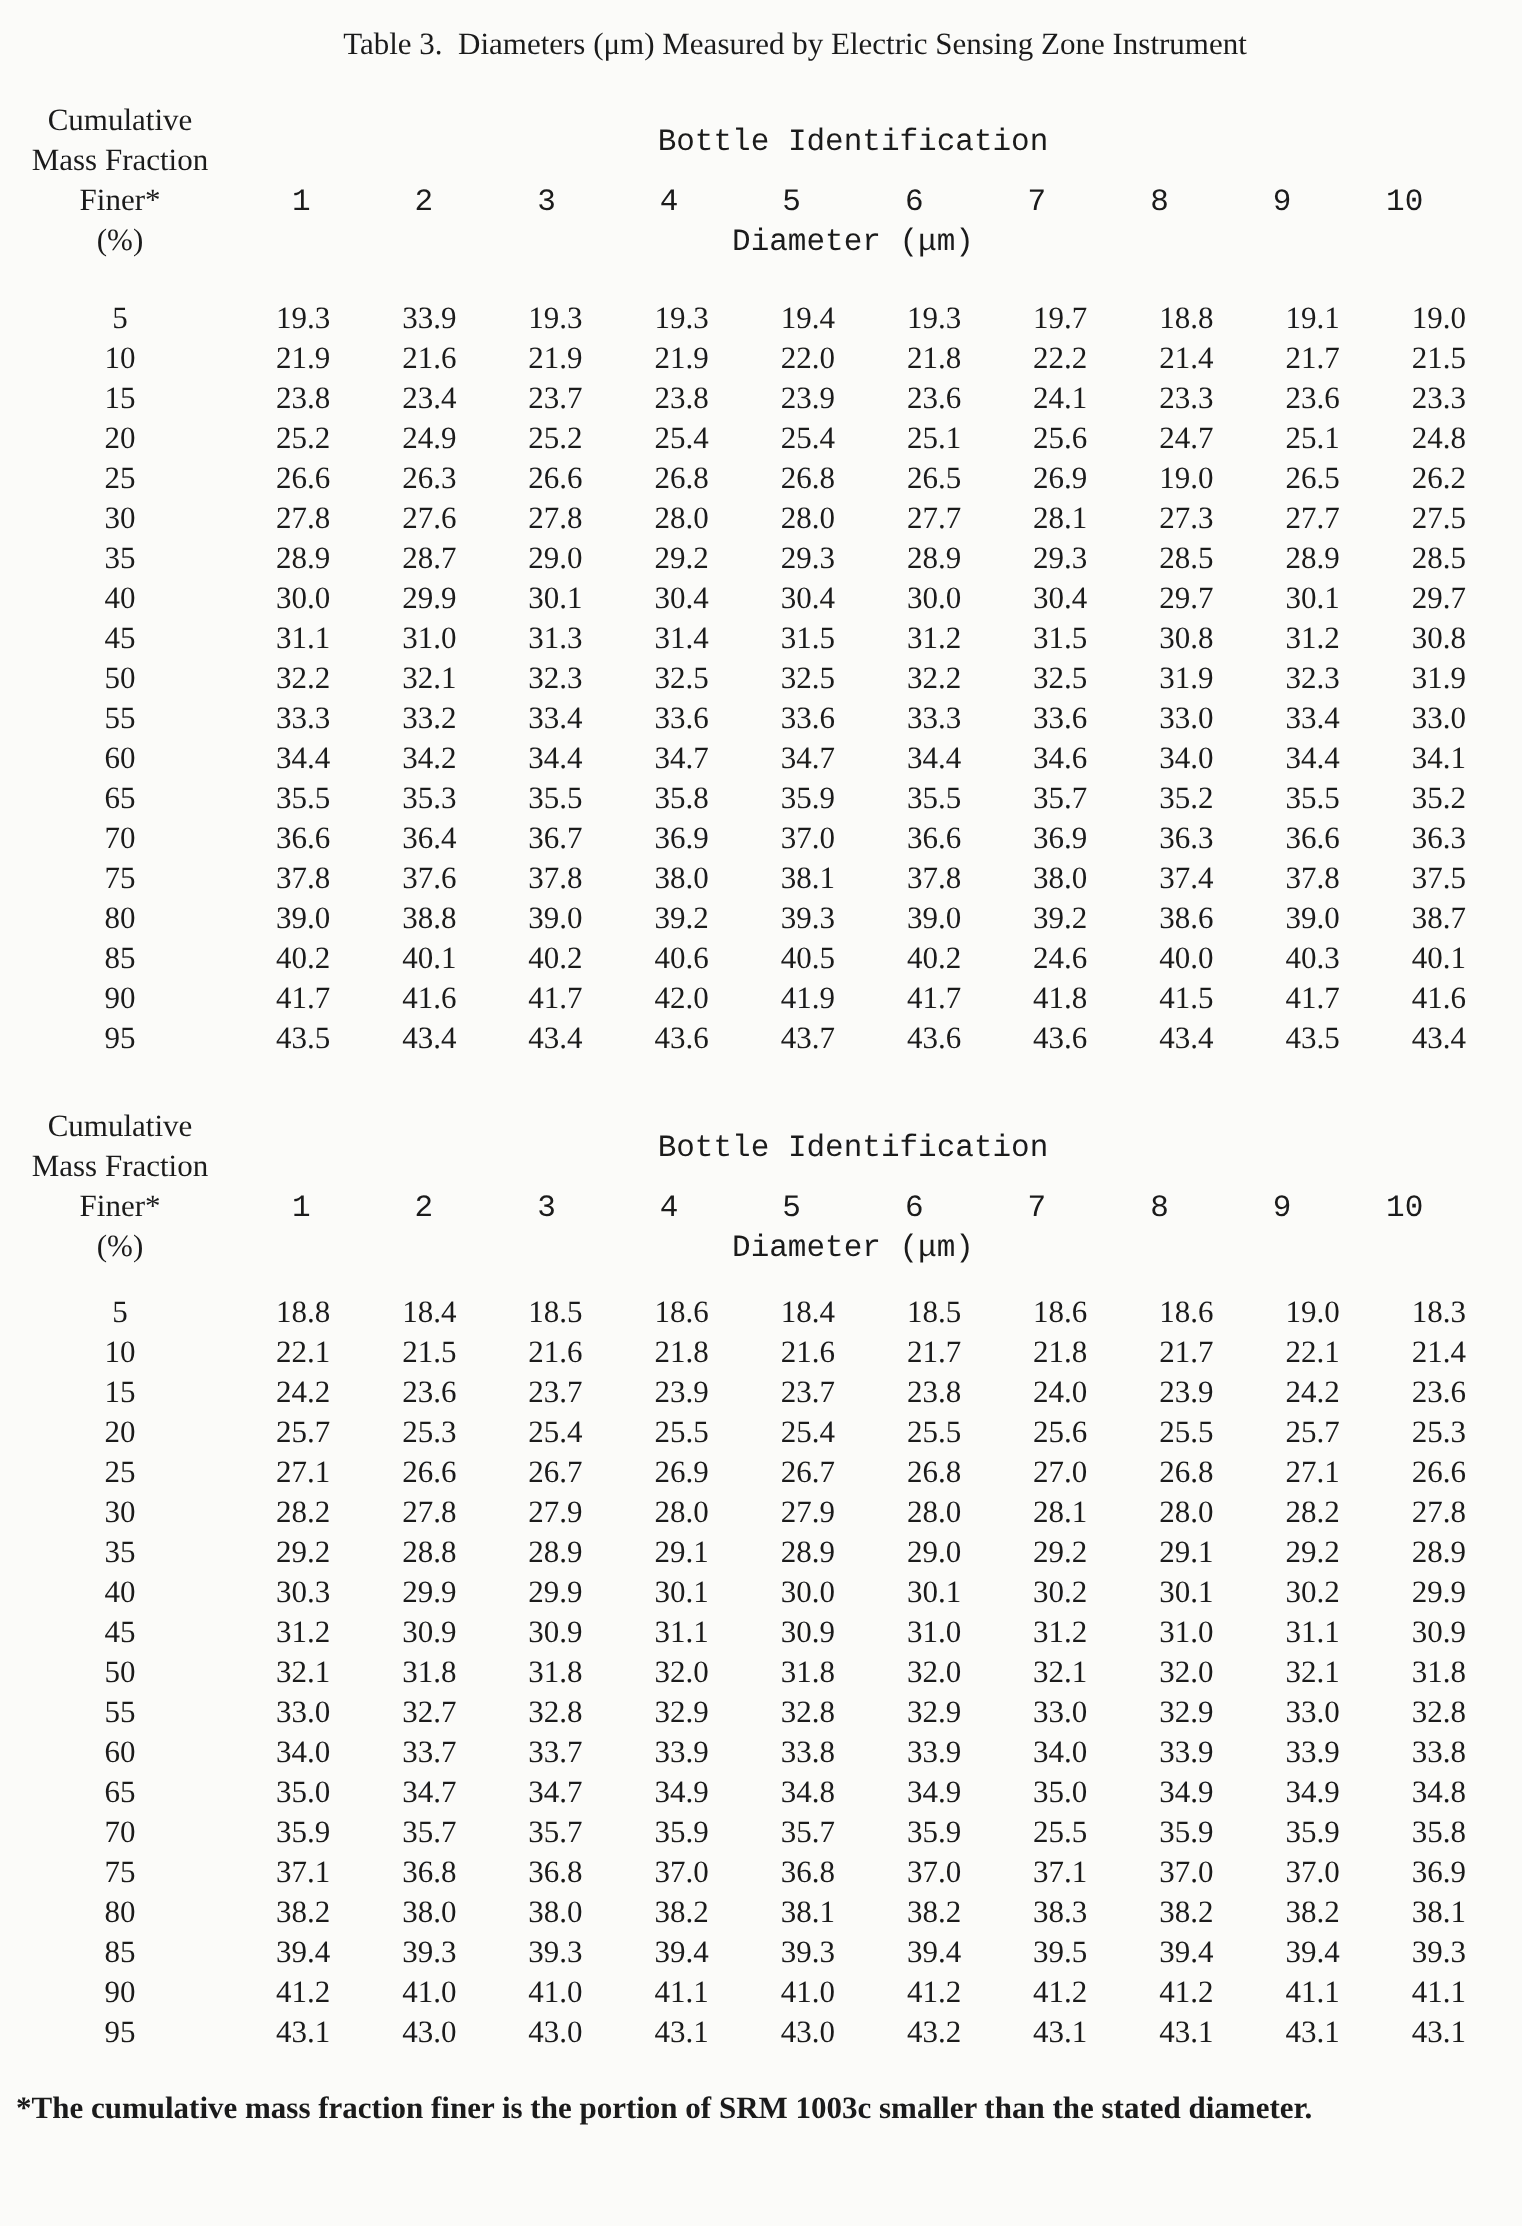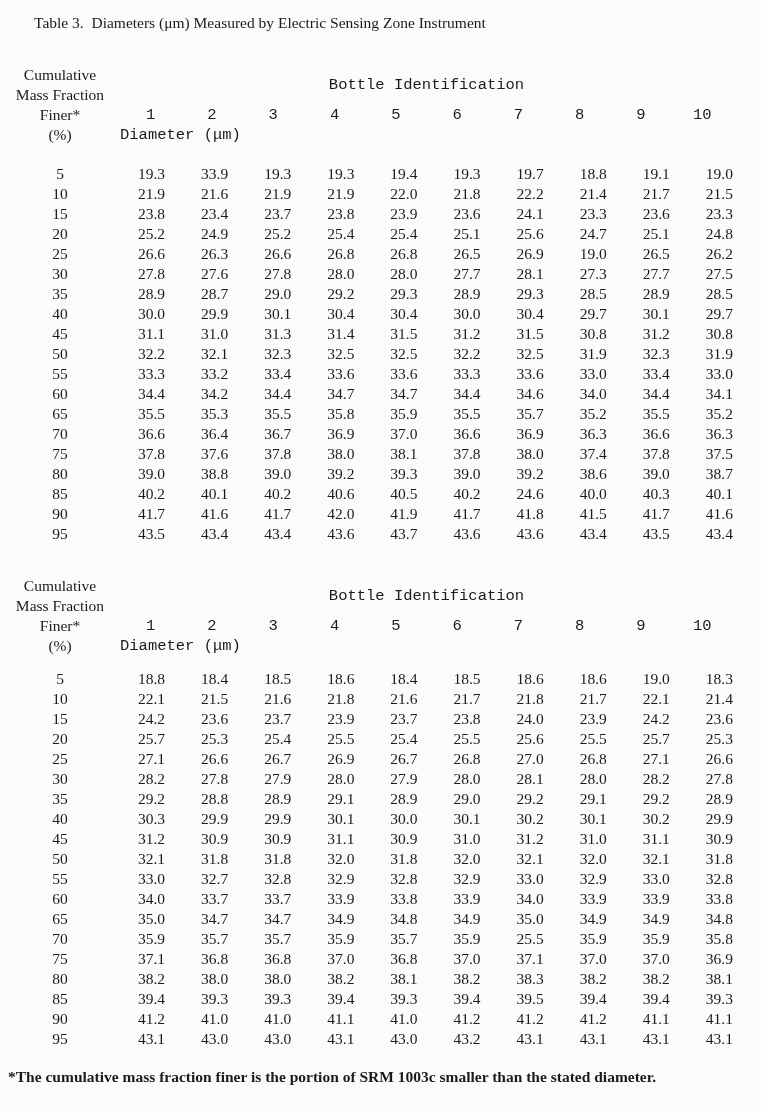--- a/index.html
+++ b/index.html
@@ -11,32 +11,33 @@
     font-family: "Liberation Serif", "DejaVu Serif", serif;
     font-size: 15.5px;
     overflow: hidden;
   }
   .page { padding-top: 13px; }
 
   .table-title {
     margin: 0;
     font-size: 15.5px;
     font-weight: normal;
+    text-align: center;
     white-space: pre;
     line-height: 20px;
     padding-left: 34px;
   }
 
-  .thead { display: flex; margin-top: 32px; padding-right: 28px; }
+  .thead { display: flex; margin-top: 18px; padding-right: 28px; }
   .stub  { width: 120px; text-align: center; line-height: 20px; }
   .cols  { flex: 1; font-family: Liberation Mono, monospace; }
   .group { height: 40px; line-height: 40px; text-align: center; }
   .colnums { display: flex; height: 20px; line-height: 20px; }
   .colnums .cell { flex: 1; text-align: center; }
-  .unit  { height: 20px; line-height: 20px; }
+  .unit  { height: 20px; line-height: 20px; text-align: center; }
 
   .tbody { margin-top: 19px; }
   .sec2  { margin-top: 24px; }
   .sec2 .tbody { margin-top: 13px; }
 
   .trow { display: flex; height: 20px; line-height: 20px; padding-right: 10px; }
   .rlabel { width: 120px; text-align: center; }
   .trow .cell { flex: 1; text-align: center; }
 
   .footnote {

